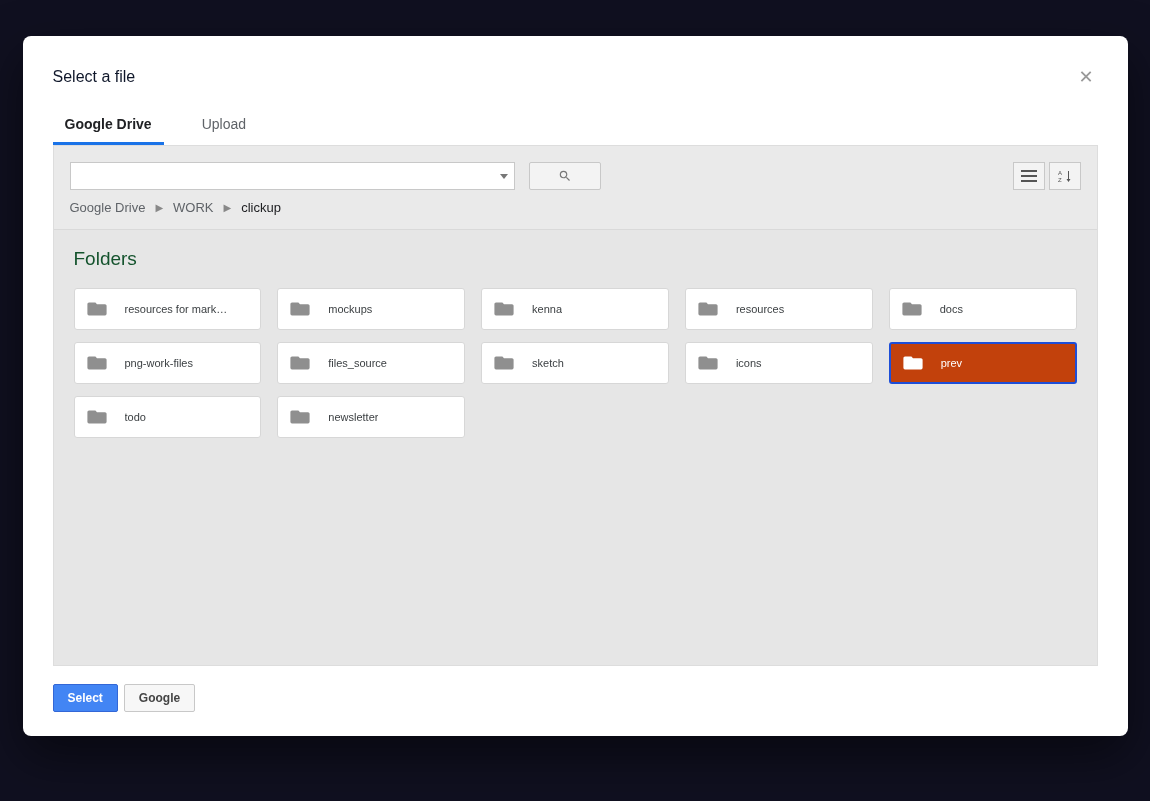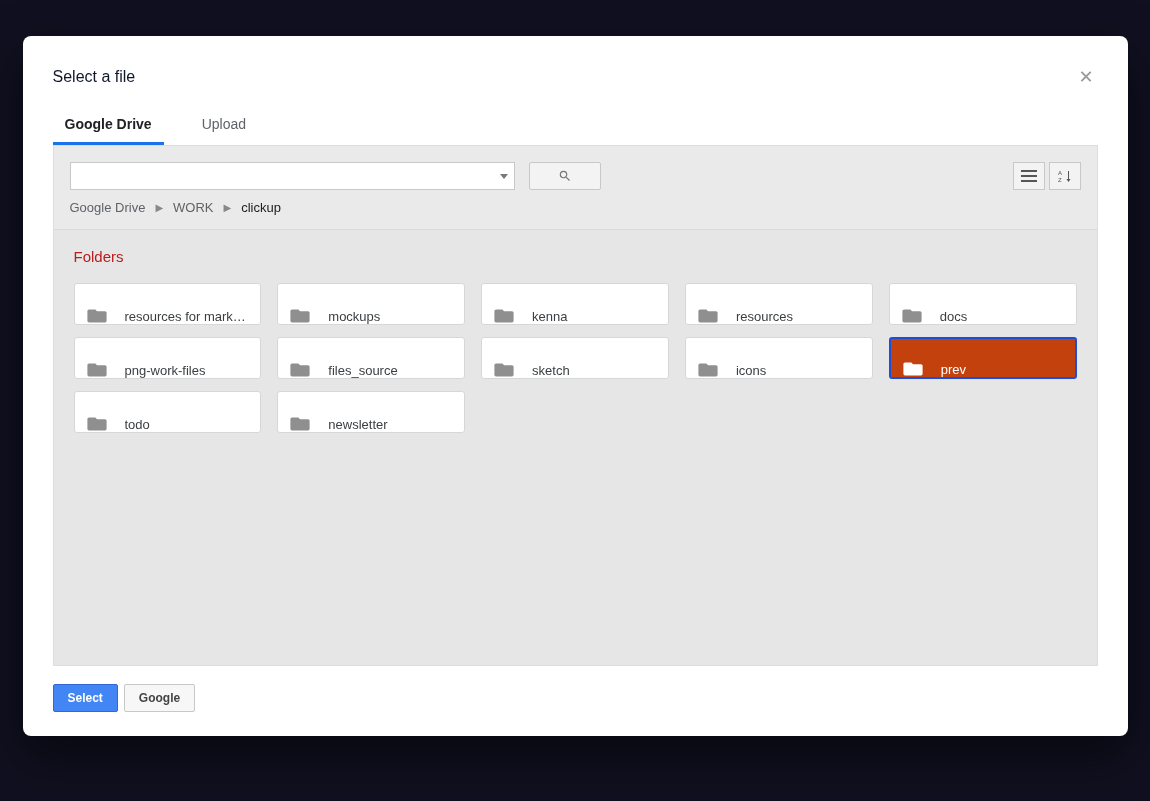--- a/index.html
+++ b/index.html
@@ -140,40 +140,40 @@
   }
   .content {
     flex:1;
     min-height:0;
     background:#e6e6e6;
     padding:18px 20px;
     overflow:auto;
     border-top:1px solid #d9d9d9;
   }
   .section-label {
-    font-size:15px;
-    color:#b91c1c;
+    font-size:19px;
+    color:#14532d;
     margin-bottom:18px;
   }
   .grid {
     display:grid;
     grid-template-columns:repeat(5, 1fr);
     gap:12px 16px;
   }
   .folder {
     height:42px;
     background:#fff;
     border:1px solid #d7d7d7;
     border-radius:3px;
     display:flex;
-    align-items:flex-end;
+    align-items:center;
     padding:0 12px;
     gap:18px;
     cursor:pointer;
-    font-size:13px;
+    font-size:11px;
     color:#3c4043;
   }
   .folder .label {
     white-space:nowrap;
     overflow:hidden;
     text-overflow:ellipsis;
   }
   .folder .ficon {
     flex:0 0 auto;
   }

